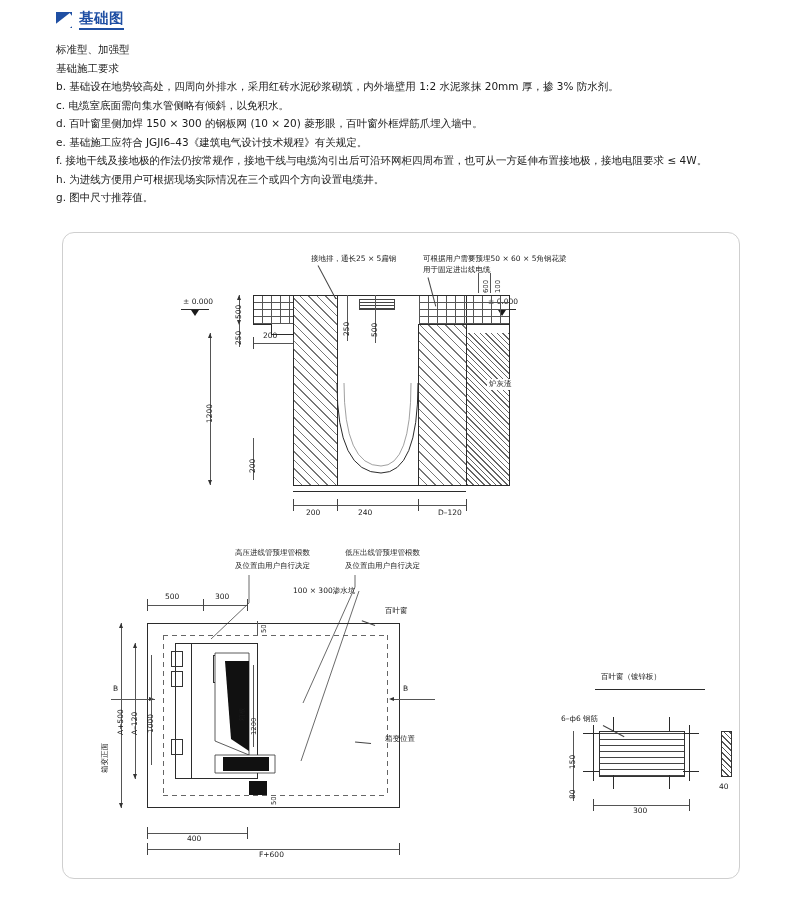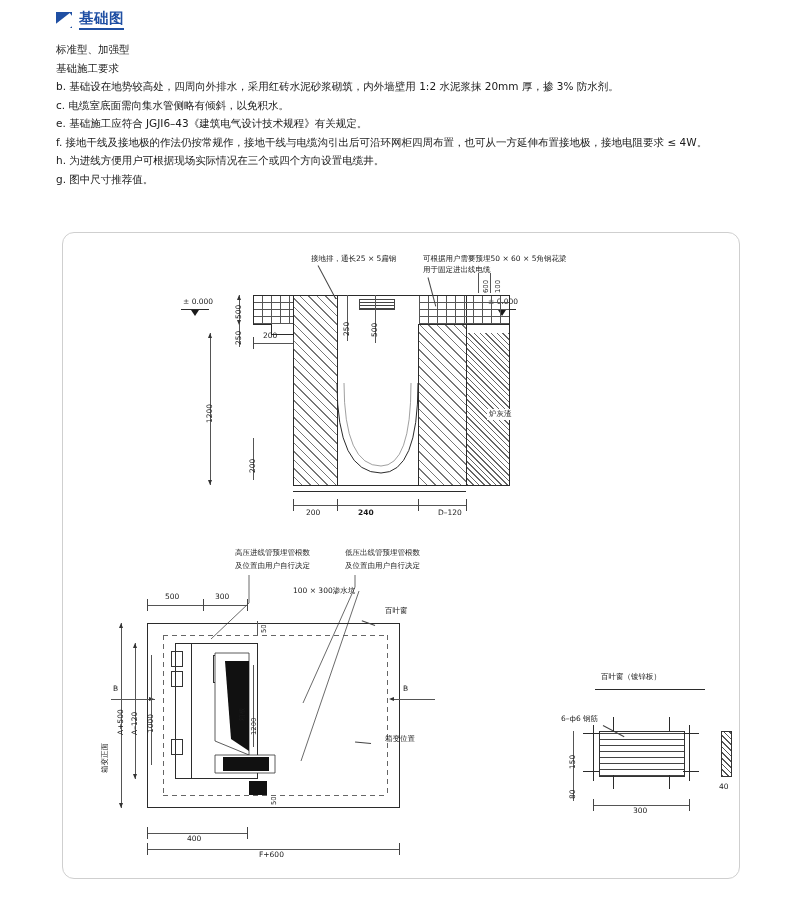--- a/index.html
+++ b/index.html
@@ -171,20 +171,21 @@
 <div class="page-header">
   <div class="header-mark"></div>
   <div class="header-title">基础图</div>
 </div>
 
 <div class="spec-text">
   <div class="spec-line">标准型、加强型</div>
   <div class="spec-line">基础施工要求</div>
   <div class="spec-line">b. 基础设在地势较高处，四周向外排水，采用红砖水泥砂浆砌筑，内外墙壁用 1:2 水泥浆抹 20mm 厚，掺 3% 防水剂。</div>
   <div class="spec-line">c. 电缆室底面需向集水管侧略有倾斜，以免积水。</div>
+  <div class="spec-line">d. 百叶窗里侧加焊 150 × 300 的钢板网 (10 × 20) 菱形眼，百叶窗外框焊筋爪埋入墙中。</div>
   <div class="spec-line">e. 基础施工应符合 JGJI6–43《建筑电气设计技术规程》有关规定。</div>
   <div class="spec-line">f. 接地干线及接地极的作法仍按常规作，接地干线与电缆沟引出后可沿环网柜四周布置，也可从一方延伸布置接地极，接地电阻要求 ≤ 4W。</div>
   <div class="spec-line">h. 为进线方便用户可根据现场实际情况在三个或四个方向设置电缆井。</div>
   <div class="spec-line">g. 图中尺寸推荐值。</div>
 </div>
 
 <div class="drawing-panel">
 
   <div class="fig" style="left:0;top:0;width:676px;height:300px;">
 
@@ -235,21 +236,21 @@
     <div class="ln ln-v" style="left:446px;top:92px;height:160px;"></div>
     <div class="ln ln-h" style="left:403px;top:252px;width:44px;"></div>
 
     <div class="lbl" style="left:248px;top:22px;">接地排，通长25 × 5扁钢</div>
     <div class="lead" style="left:255px;top:32px;width:38px;transform:rotate(62deg);"></div>
 
     <div class="lbl" style="left:360px;top:22px;">可根据用户需要预埋50 × 60 × 5角钢花梁</div>
     <div class="lbl" style="left:360px;top:33px;">用于固定进出线电缆</div>
     <div class="lead" style="left:365px;top:44px;width:30px;transform:rotate(75deg);"></div>
 
-    <div class="lbl" style="left:424px;top:146px;background:#fff;padding:1px 2px;margin-top:30px;">炉灰渣</div>
+    <div class="lbl" style="left:424px;top:146px;background:#fff;padding:1px 2px;">炉灰渣</div>
 
     <div class="ln-v ln thin" style="left:176px;top:62px;height:30px;"></div>
     <div class="lbl lbl-rot" style="left:172px;top:86px;">500</div>
     <div class="arr-up" style="left:173.5px;top:62px;"></div>
     <div class="arr-dn" style="left:173.5px;top:87px;"></div>
 
     <div class="ln-v ln thin" style="left:176px;top:92px;height:22px;"></div>
     <div class="lbl lbl-rot" style="left:172px;top:112px;">250</div>
 
     <div class="ln-v ln thin" style="left:147px;top:100px;height:152px;"></div>
@@ -276,21 +277,21 @@
     <div class="lbl lbl-rot lbl-s" style="left:432px;top:60px;">100</div>
     <div class="ln-v ln thin" style="left:415px;top:40px;height:20px;"></div>
     <div class="ln-v ln thin" style="left:427px;top:40px;height:20px;"></div>
 
     <div class="ln ln-h thin" style="left:230px;top:272px;width:173px;"></div>
     <div class="tick" style="left:230px;top:266px;height:12px;"></div>
     <div class="tick" style="left:274px;top:266px;height:12px;"></div>
     <div class="tick" style="left:355px;top:266px;height:12px;"></div>
     <div class="tick" style="left:403px;top:266px;height:12px;"></div>
     <div class="lbl" style="left:243px;top:276px;">200</div>
-    <div class="lbl" style="left:295px;top:276px;font-weight:bold;">240</div>
+    <div class="lbl" style="left:295px;top:276px;">240</div>
     <div class="lbl" style="left:375px;top:276px;">D–120</div>
   </div>
 
   <div class="fig" style="left:0;top:310px;width:480px;height:330px;">
 
     <div class="lbl" style="left:172px;top:6px;">高压进线管预埋管根数</div>
     <div class="lbl" style="left:172px;top:19px;">及位置由用户自行决定</div>
     <div class="lbl" style="left:282px;top:6px;">低压出线管预埋管根数</div>
     <div class="lbl" style="left:282px;top:19px;">及位置由用户自行决定</div>
 

